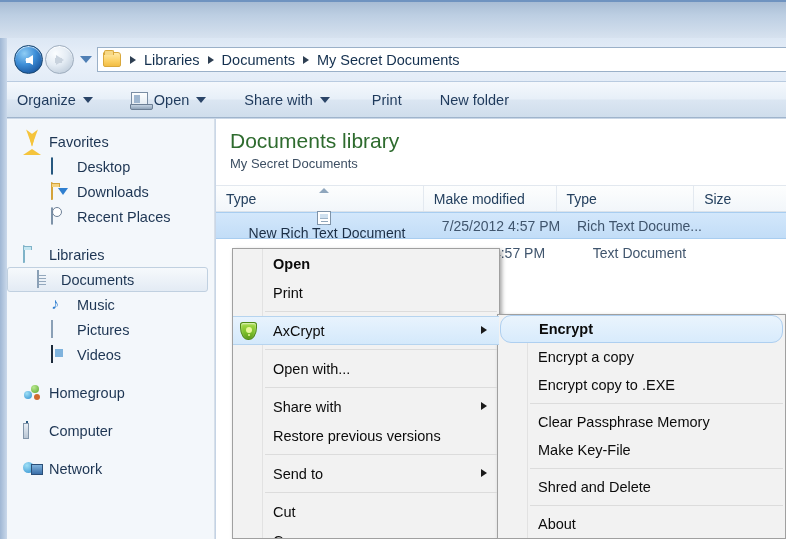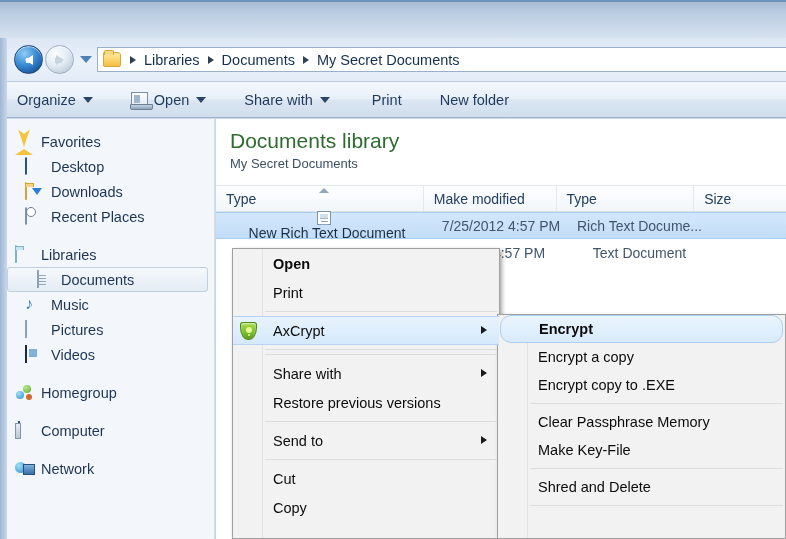--- a/index.html
+++ b/index.html
@@ -129,23 +129,23 @@
   
   .navpane {
     position: absolute; left: 7px; top: 119px; width: 208px; height: 420px;
     background: #f3f7fb;
     border-right: 1px solid #d6dfe9;
     padding-top: 10px;
     font-size: 14.5px; color: #1d3553;
   }
   .nav-row {
     display: flex; align-items: center; height: 25px;
-    padding-left: 8px; white-space: nowrap;
-  }
-  .nav-row.indent { padding-left: 18px; }
+    padding-left: 16px; white-space: nowrap;
+  }
+  .nav-row.indent { padding-left: 44px; }
   .nav-row.selected {
     background: linear-gradient(to bottom, #f6f9fc, #e3ebf4);
     border: 1px solid #c0d0e0; border-radius: 3px;
     margin-right: 6px; padding-left: 27px;
   }
   .nav-gap { height: 13px; }
   .nav-ico { width: 19px; height: 17px; margin-right: 7px; position: relative; flex: 0 0 19px; }
 
   .ic-star {
     width: 0; height: 0; margin-top: 1px;
@@ -547,20 +547,23 @@
     <div class="ctx-sep"></div>
 
     <div class="ctx-item hl">
       <span class="shield"></span>
       <span>AxCrypt</span>
       <span class="ctx-arrow"></span>
     </div>
 
     <div class="ctx-sep"></div>
 
+    <div class="ctx-item">
+      <span>Open with...</span>
+    </div>
 
     <div class="ctx-sep"></div>
 
     <div class="ctx-item">
       <span>Share with</span>
       <span class="ctx-arrow"></span>
     </div>
     <div class="ctx-item">
       <span>Restore previous versions</span>
     </div>
@@ -605,15 +608,18 @@
     </div>
 
     <div class="sub-sep"></div>
 
     <div class="sub-item">
       <span>Shred and Delete</span>
     </div>
 
     <div class="sub-sep"></div>
 
+    <div class="sub-item">
+      <span>About</span>
+    </div>
   </div>
 
 </div>
 
 </body></html>

